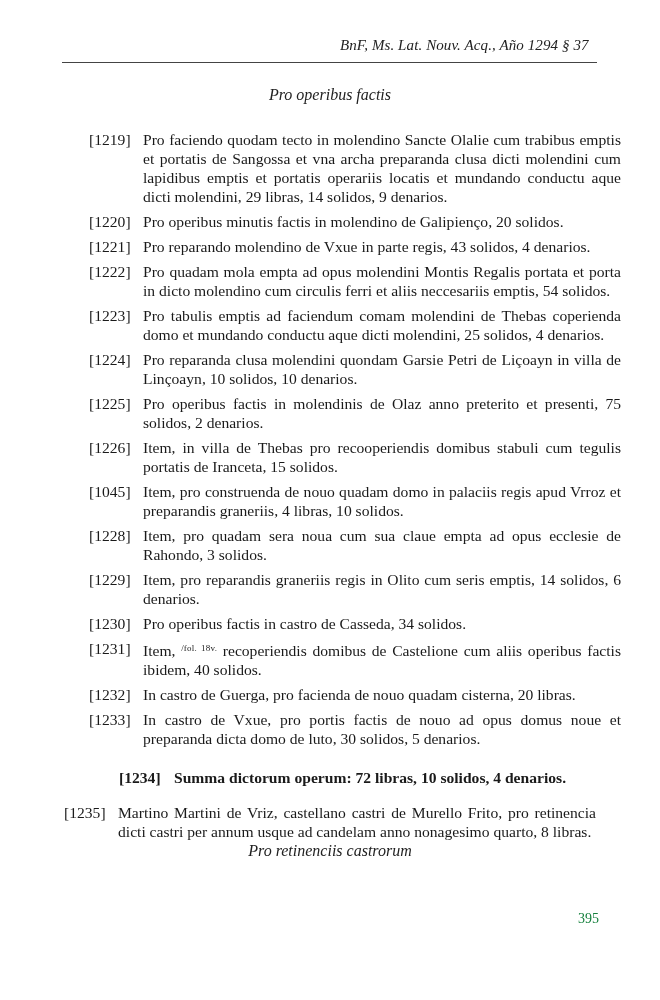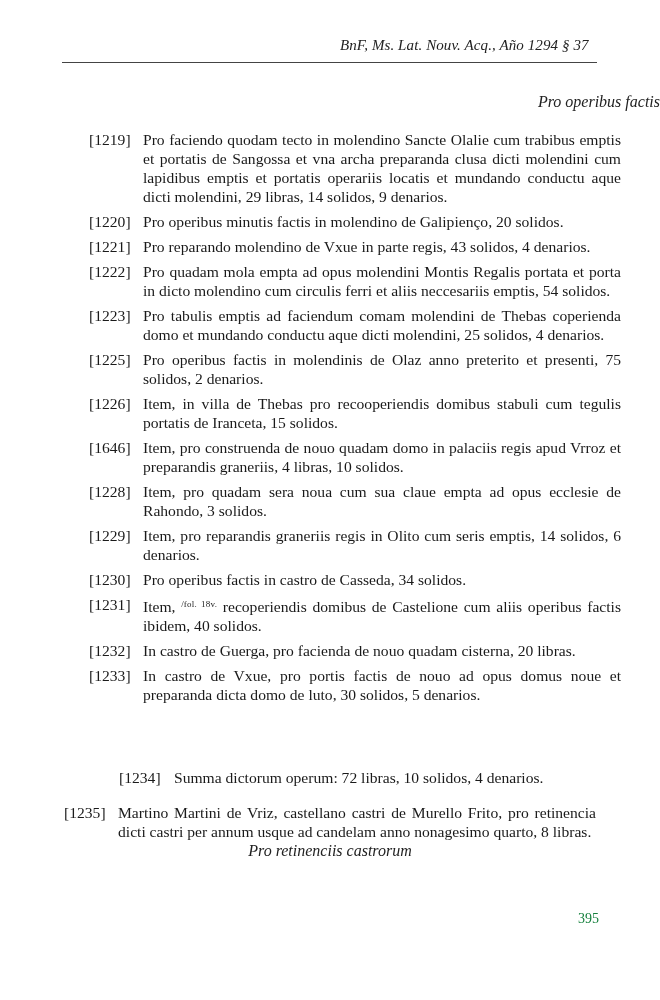--- a/index.html
+++ b/index.html
@@ -39,21 +39,21 @@
   .page-number {
     position: absolute; left: 578px; top: 911px; font-size: 14px; color: #15803d;
   }
 </style>
 </head>
 <body>
 
 <div class="running-head">BnF, Ms. Lat. Nouv. Acq., Año 1294 § 37</div>
 <div class="head-rule"></div>
 
-<div class="section-title" style="top:93px;text-align:right;">Pro operibus factis</div>
+<div class="section-title" style="top:86px;">Pro operibus factis</div>
 
 <div class="entries" style="top:130px;margin-left:25px;">
   <div class="entry">
     <span class="entry-num">[1219]</span>
     <span class="entry-text">Pro faciendo quodam tecto in molendino Sancte Olalie cum trabibus emptis et portatis de Sangossa et vna archa preparanda clusa dicti molendini cum lapidibus emptis et portatis operariis locatis et mundando conductu aque dicti molendini, 29 libras, 14 solidos, 9 denarios.</span>
   </div>
   <div class="entry">
     <span class="entry-num">[1220]</span>
     <span class="entry-text">Pro operibus minutis factis in molendino de Galipienço, 20 solidos.</span>
   </div>
@@ -63,29 +63,33 @@
   </div>
   <div class="entry">
     <span class="entry-num">[1222]</span>
     <span class="entry-text">Pro quadam mola empta ad opus molendini Montis Regalis portata et porta in dicto molendino cum circulis ferri et aliis neccesariis emptis, 54 solidos.</span>
   </div>
   <div class="entry">
     <span class="entry-num">[1223]</span>
     <span class="entry-text">Pro tabulis emptis ad faciendum comam molendini de Thebas coperienda domo et mundando conductu aque dicti molendini, 25 solidos, 4 denarios.</span>
   </div>
   <div class="entry">
+    <span class="entry-num">[1224]</span>
+    <span class="entry-text">Pro reparanda clusa molendini quondam Garsie Petri de Liçoayn in villa de Linçoayn, 10 solidos, 10 denarios.</span>
+  </div>
+  <div class="entry">
     <span class="entry-num">[1225]</span>
     <span class="entry-text">Pro operibus factis in molendinis de Olaz anno preterito et presenti, 75 solidos, 2 denarios.</span>
   </div>
   <div class="entry">
     <span class="entry-num">[1226]</span>
     <span class="entry-text">Item, in villa de Thebas pro recooperiendis domibus stabuli cum tegulis portatis de Iranceta, 15 solidos.</span>
   </div>
   <div class="entry">
-    <span class="entry-num">[1646]</span>
+    <span class="entry-num">[1045]</span>
     <span class="entry-text">Item, pro construenda de nouo quadam domo in palaciis regis apud Vrroz et preparandis graneriis, 4 libras, 10 solidos.</span>
   </div>
   <div class="entry">
     <span class="entry-num">[1228]</span>
     <span class="entry-text">Item, pro quadam sera noua cum sua claue empta ad opus ecclesie de Rahondo, 3 solidos.</span>
   </div>
   <div class="entry">
     <span class="entry-num">[1229]</span>
     <span class="entry-text">Item, pro reparandis graneriis regis in Olito cum seris emptis, 14 solidos, 6 denarios.</span>
   </div>
@@ -101,21 +105,21 @@
     <span class="entry-num">[1232]</span>
     <span class="entry-text">In castro de Guerga, pro facienda de nouo quadam cisterna, 20 libras.</span>
   </div>
   <div class="entry">
     <span class="entry-num">[1233]</span>
     <span class="entry-text">In castro de Vxue, pro portis factis de nouo ad opus domus noue et preparanda dicta domo de luto, 30 solidos, 5 denarios.</span>
   </div>
 </div>
 
 <div class="summa" style="top:768px;">
-  <div class="entry" style="margin:0;">
+  <div class="entry" style="margin:0;font-weight:bold;">
     <span class="entry-num">[1234]</span>
     <span class="entry-text" style="text-align:right;">Summa dictorum operum: 72 libras, 10 solidos, 4 denarios.</span>
   </div>
 </div>
 
 <div class="section-title" style="top:842px;">Pro retinenciis castrorum</div>
 
 <div class="entries" style="top:803px;">
   <div class="entry">
     <span class="entry-num">[1235]</span>

